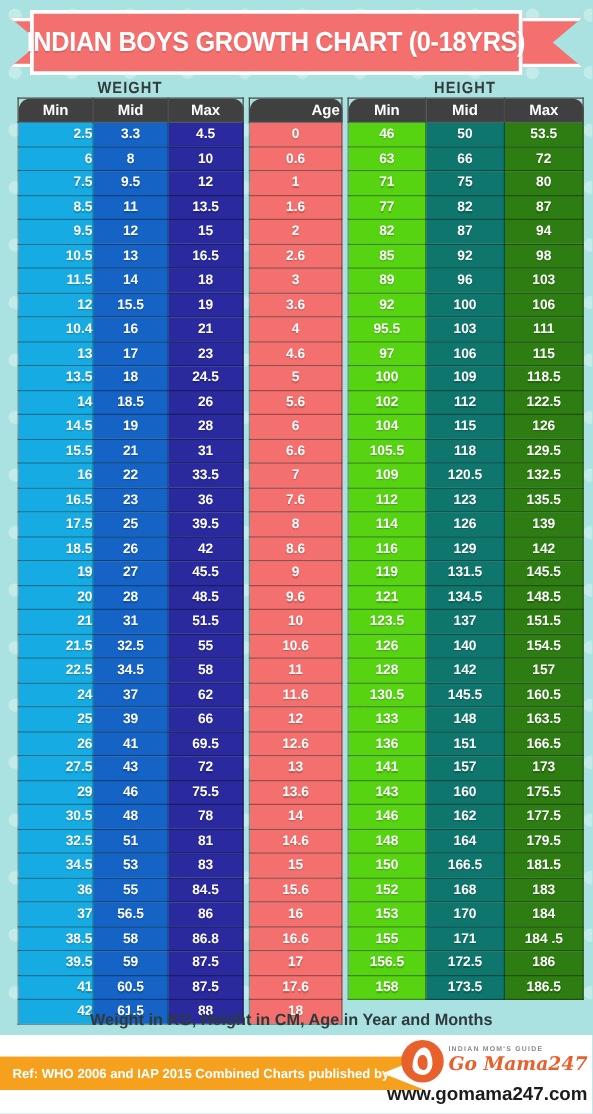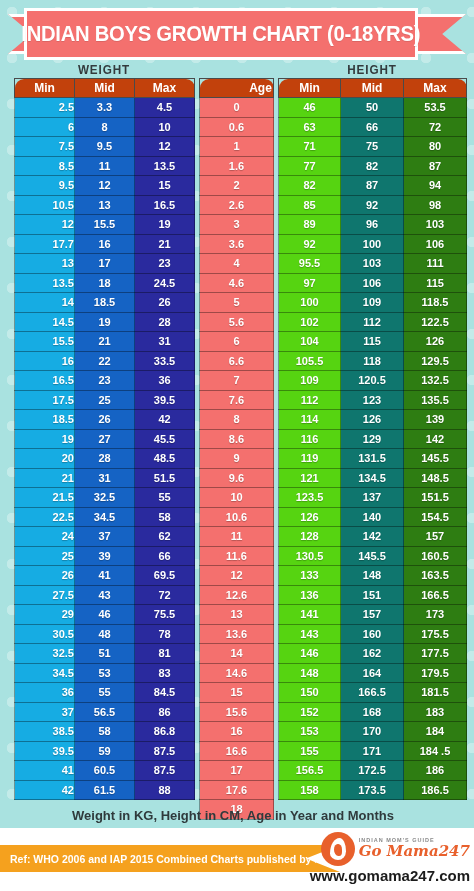--- a/index.html
+++ b/index.html
@@ -61,21 +61,21 @@
   .caption.height { left:278px; width:188px; text-align:center; }
 
   
   .panel { position:absolute; top:78px; }
   .panel.weight { left:14px; }
   .panel.age    { left:199px; }
   .panel.height { left:278px; }
 
   table { border-collapse:collapse; }
   th {
-    background:#c2410c;
+    background:#404040;
     color:#ffffff;
     font-size:12px;
     font-weight:bold;
     height:19px;
     text-align:center;
     border:1px solid #4a4a4a;
   }
   .panel.weight th:first-child { border-top-left-radius:9px; }
   .panel.weight th:last-child  { border-top-right-radius:9px; }
   .panel.age   th              { border-top-left-radius:9px; border-top-right-radius:9px;padding-left:48px; }
@@ -212,26 +212,31 @@
           <td class="c-wmin w-min">9.5</td>
           <td class="c-wmid w-mid">12</td>
           <td class="c-wmax w-max">15</td>
         </tr>
         <tr>
           <td class="c-wmin w-min">10.5</td>
           <td class="c-wmid w-mid">13</td>
           <td class="c-wmax w-max">16.5</td>
         </tr>
         <tr>
+          <td class="c-wmin w-min">11.5</td>
+          <td class="c-wmid w-mid">14</td>
+          <td class="c-wmax w-max">18</td>
+        </tr>
+        <tr>
           <td class="c-wmin w-min">12</td>
           <td class="c-wmid w-mid">15.5</td>
           <td class="c-wmax w-max">19</td>
         </tr>
         <tr>
-          <td class="c-wmin w-min">17.7</td>
+          <td class="c-wmin w-min">10.4</td>
           <td class="c-wmid w-mid">16</td>
           <td class="c-wmax w-max">21</td>
         </tr>
         <tr>
           <td class="c-wmin w-min">13</td>
           <td class="c-wmid w-mid">17</td>
           <td class="c-wmax w-max">23</td>
         </tr>
         <tr>
           <td class="c-wmin w-min">13.5</td>

